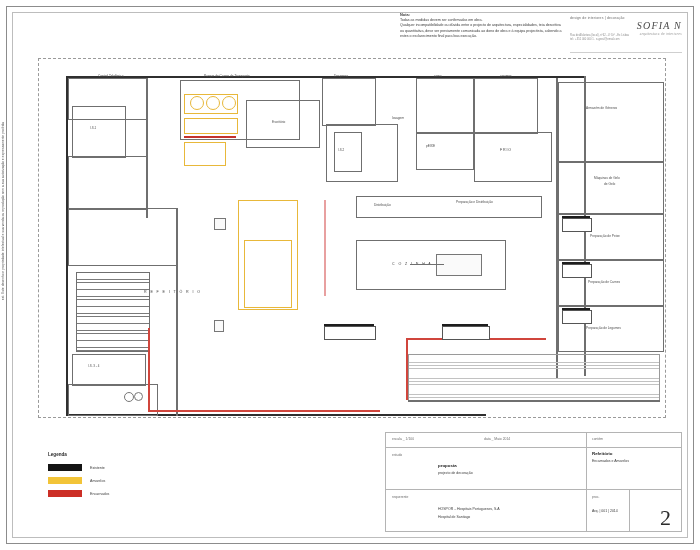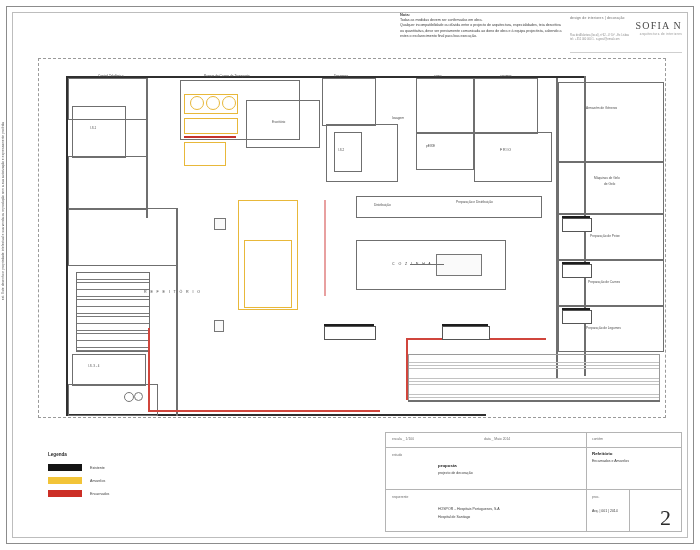--- a/index.html
+++ b/index.html
@@ -38,21 +38,21 @@
   
   .top-right{
     position:absolute;left:570px;top:12px;right:18px;height:40px;
     border-bottom:1px solid #cfcfcf;
   }
   .tr-sub{
     position:absolute;left:0;top:4px;font-size:3.4px;color:#6a6a6a;
     letter-spacing:.2px;
   }
   .logo{
-    position:absolute;right:0;top:8px;text-align:right;
+    position:absolute;right:0;top:8px;text-align:right;font-style:italic;
   }
   .logo .l1{font-size:10px;letter-spacing:1.2px;color:#4a4a4a;font-family:"Liberation Serif",serif;}
   .logo .l2{font-size:2.9px;letter-spacing:.4px;color:#8a8a8a;margin-top:1px;}
   .addr{
     position:absolute;left:0;top:22px;font-size:2.7px;line-height:1.5;color:#8d8d8d;
   }
 
   
   .plan{
     position:absolute;left:38px;top:58px;width:628px;height:360px;

